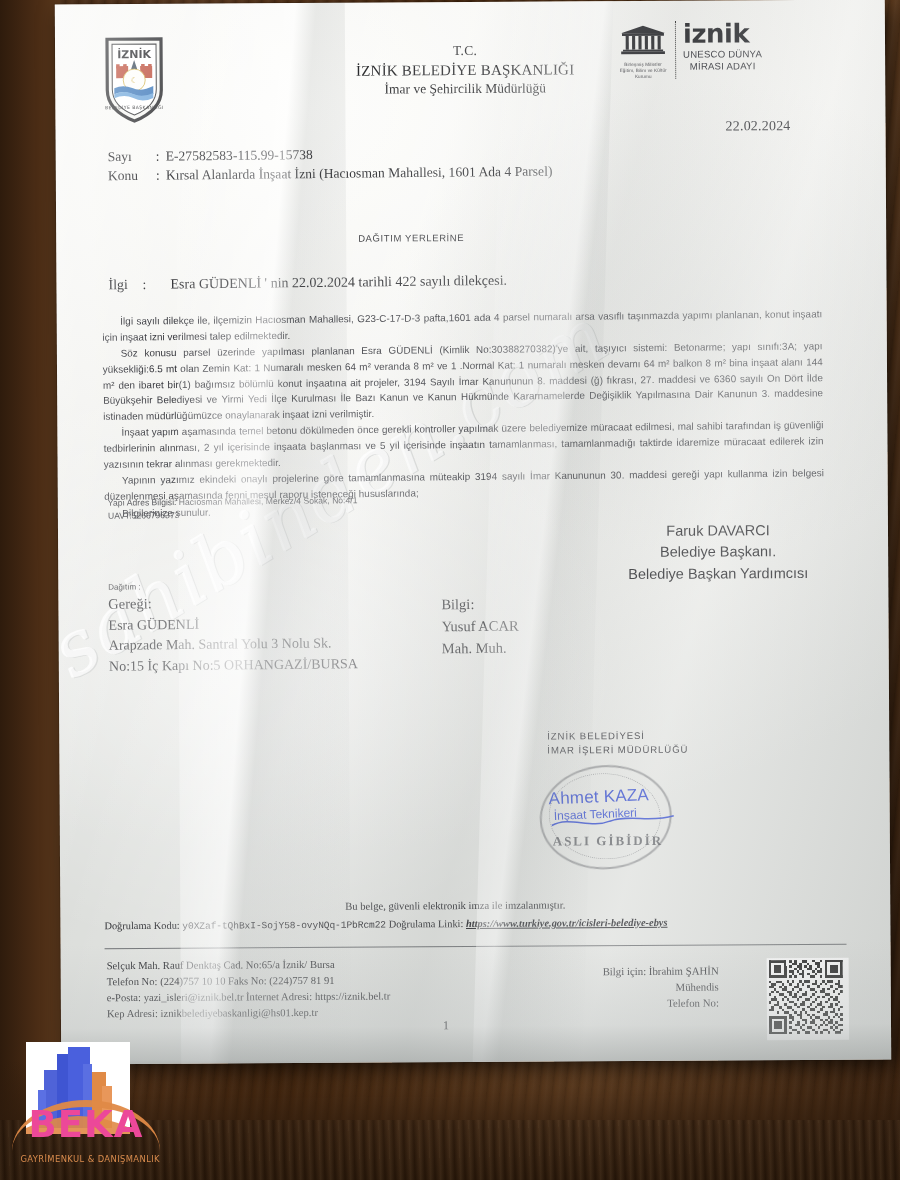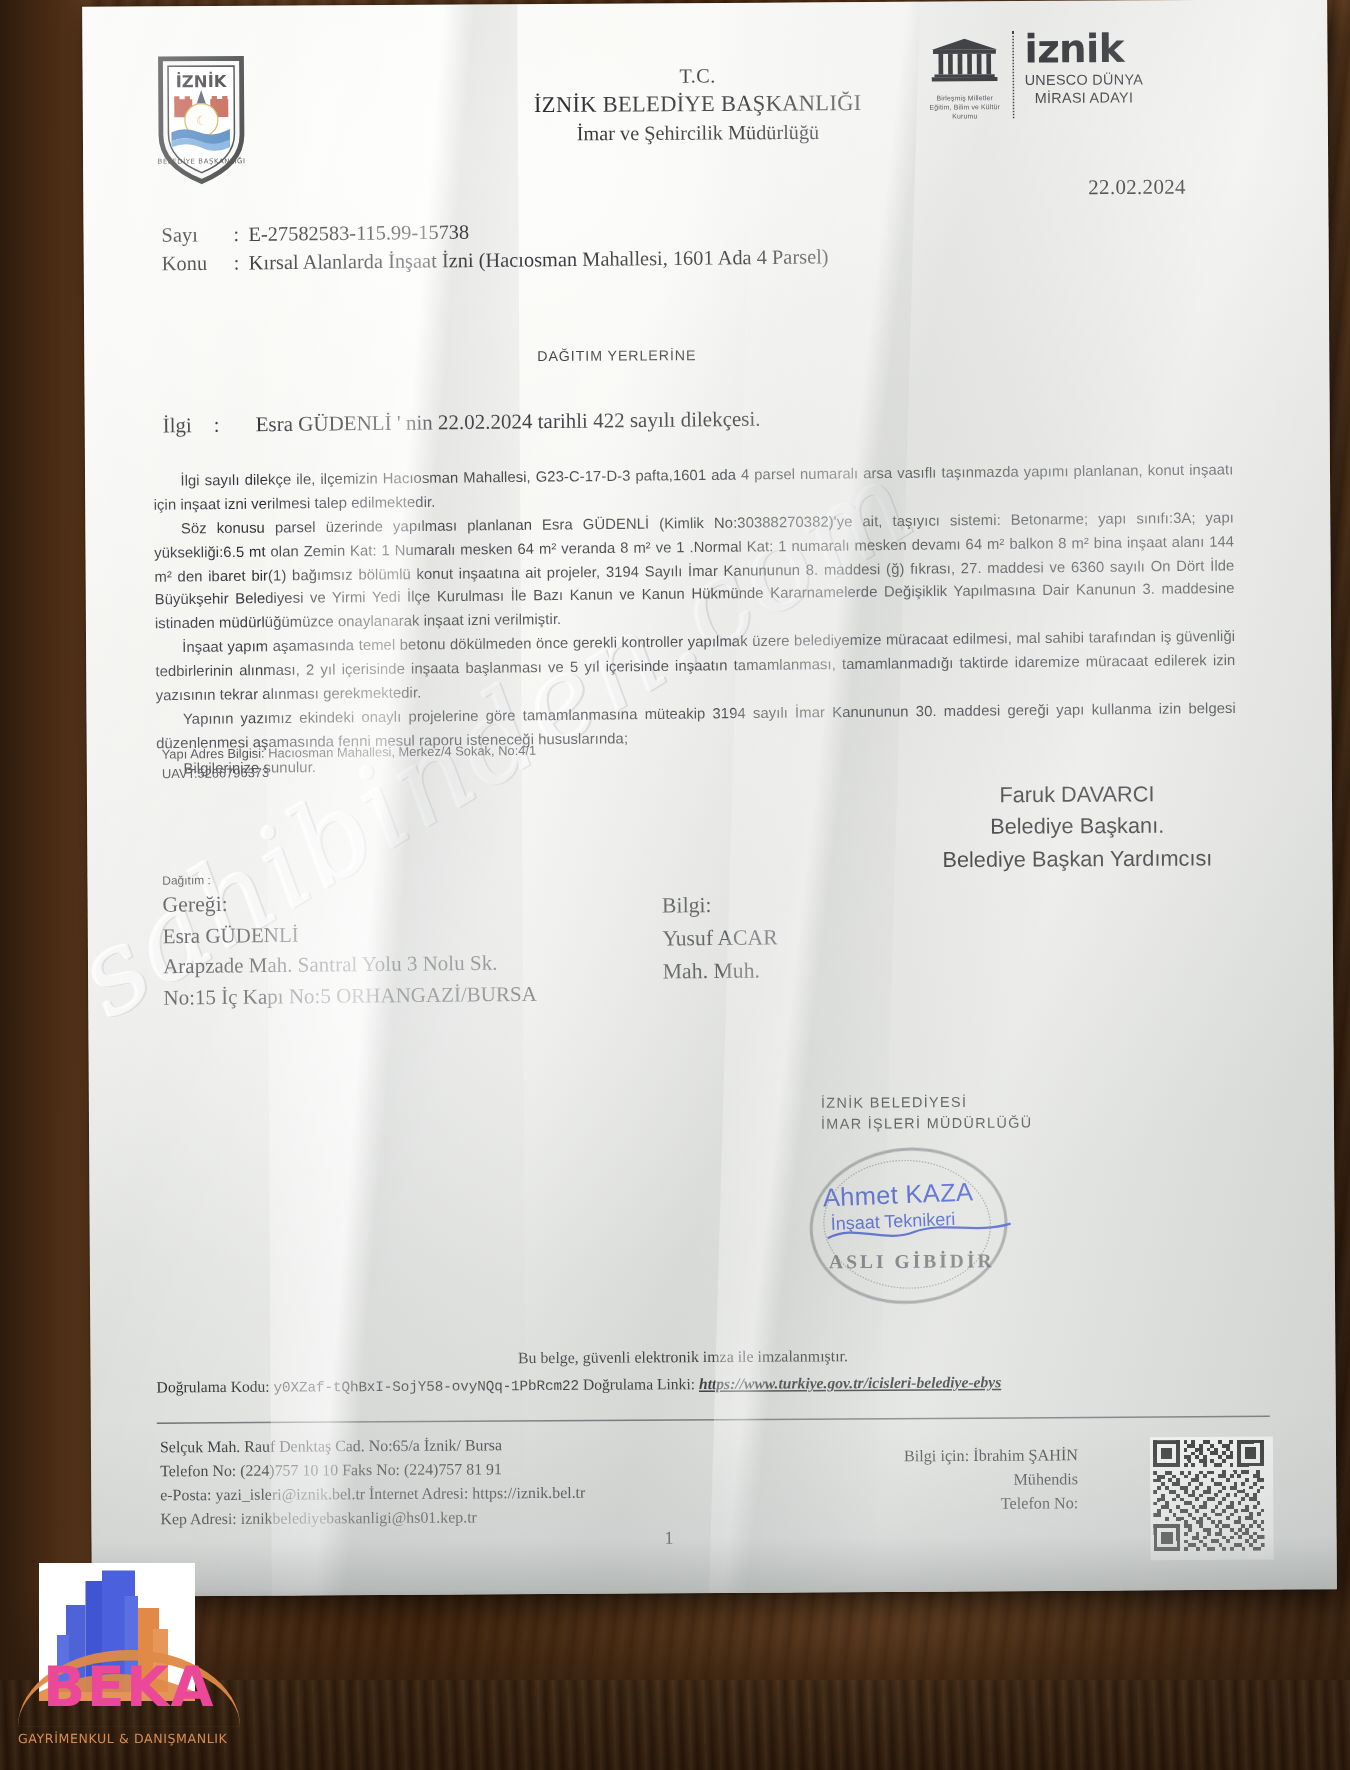--- a/index.html
+++ b/index.html
@@ -458,21 +458,21 @@
     font-weight: bold;
     font-size: 37px;
     letter-spacing: 1px;
     color: #ec4899;
     line-height: 1;
   }
   #beka-sub {
     position: absolute;
     left: 0; top: 112px;
     width: 148px;
-    text-align: left;
+    text-align: right;
     font-family: "DejaVu Sans", sans-serif;
     font-size: 8.4px;
     letter-spacing: .4px;
     color: #d98c4e;
   }
 </style>
 </head>
 <body>
 
 <div id="desk"></div>

